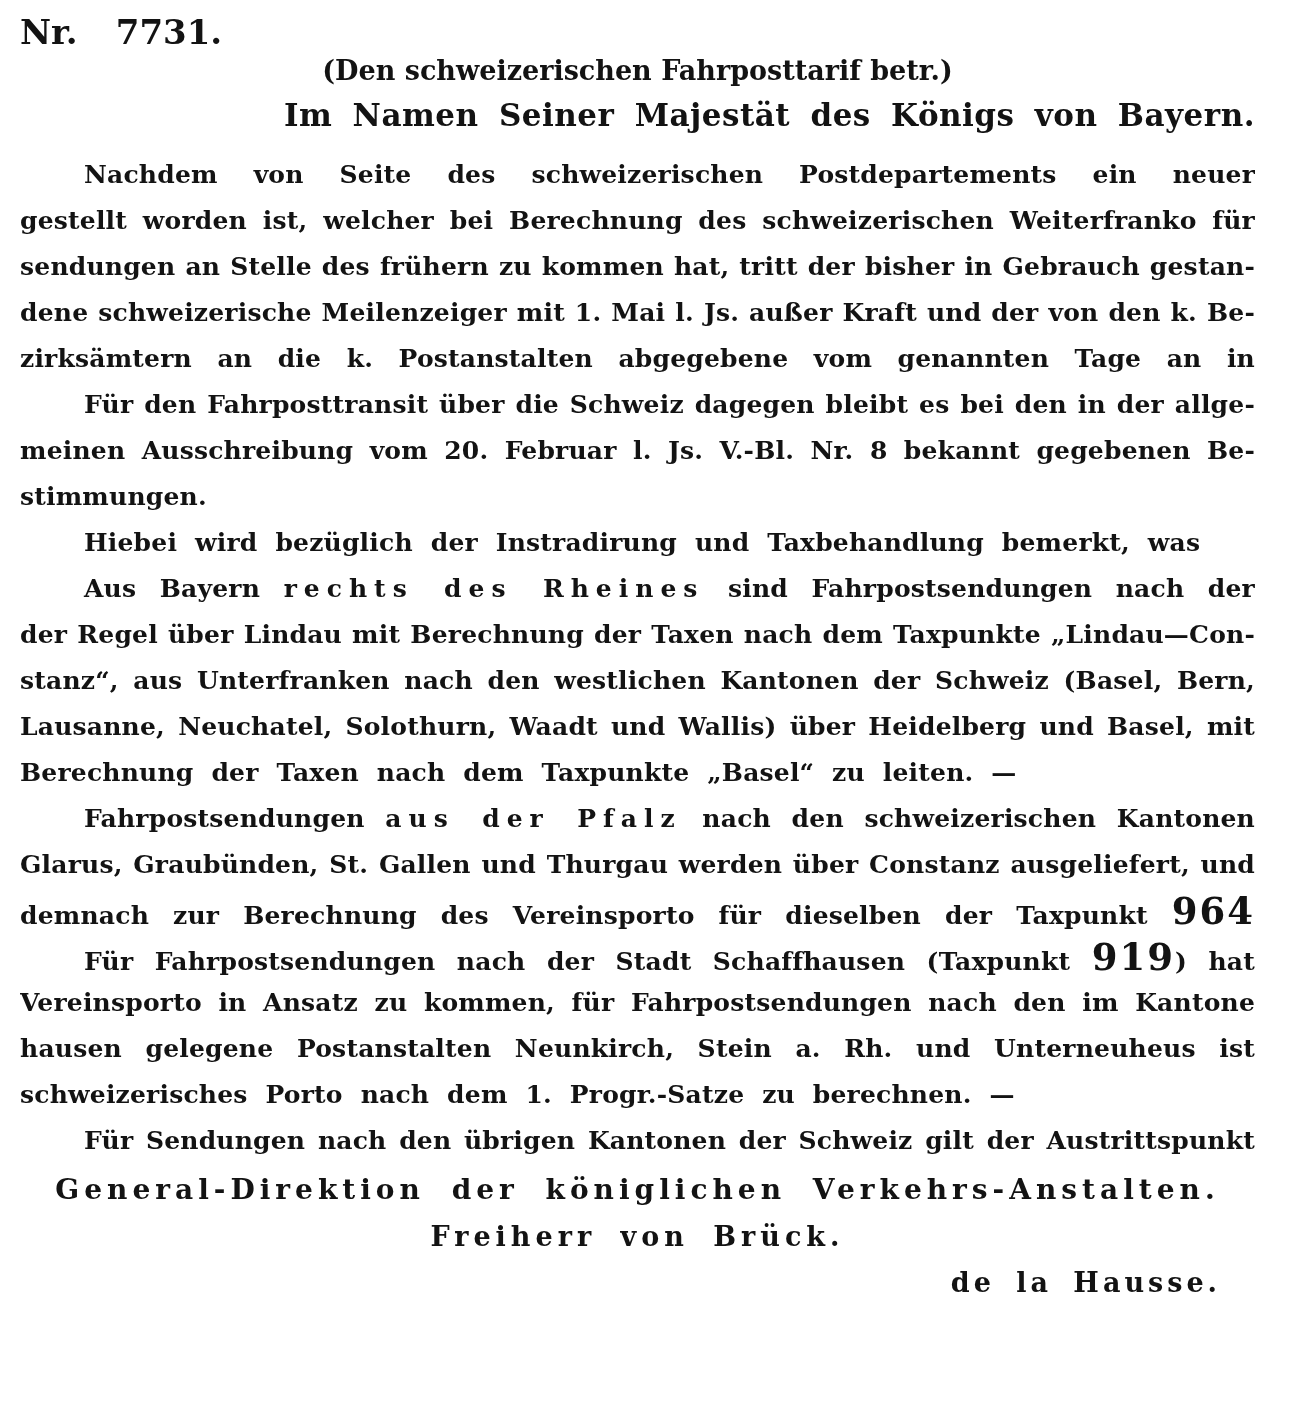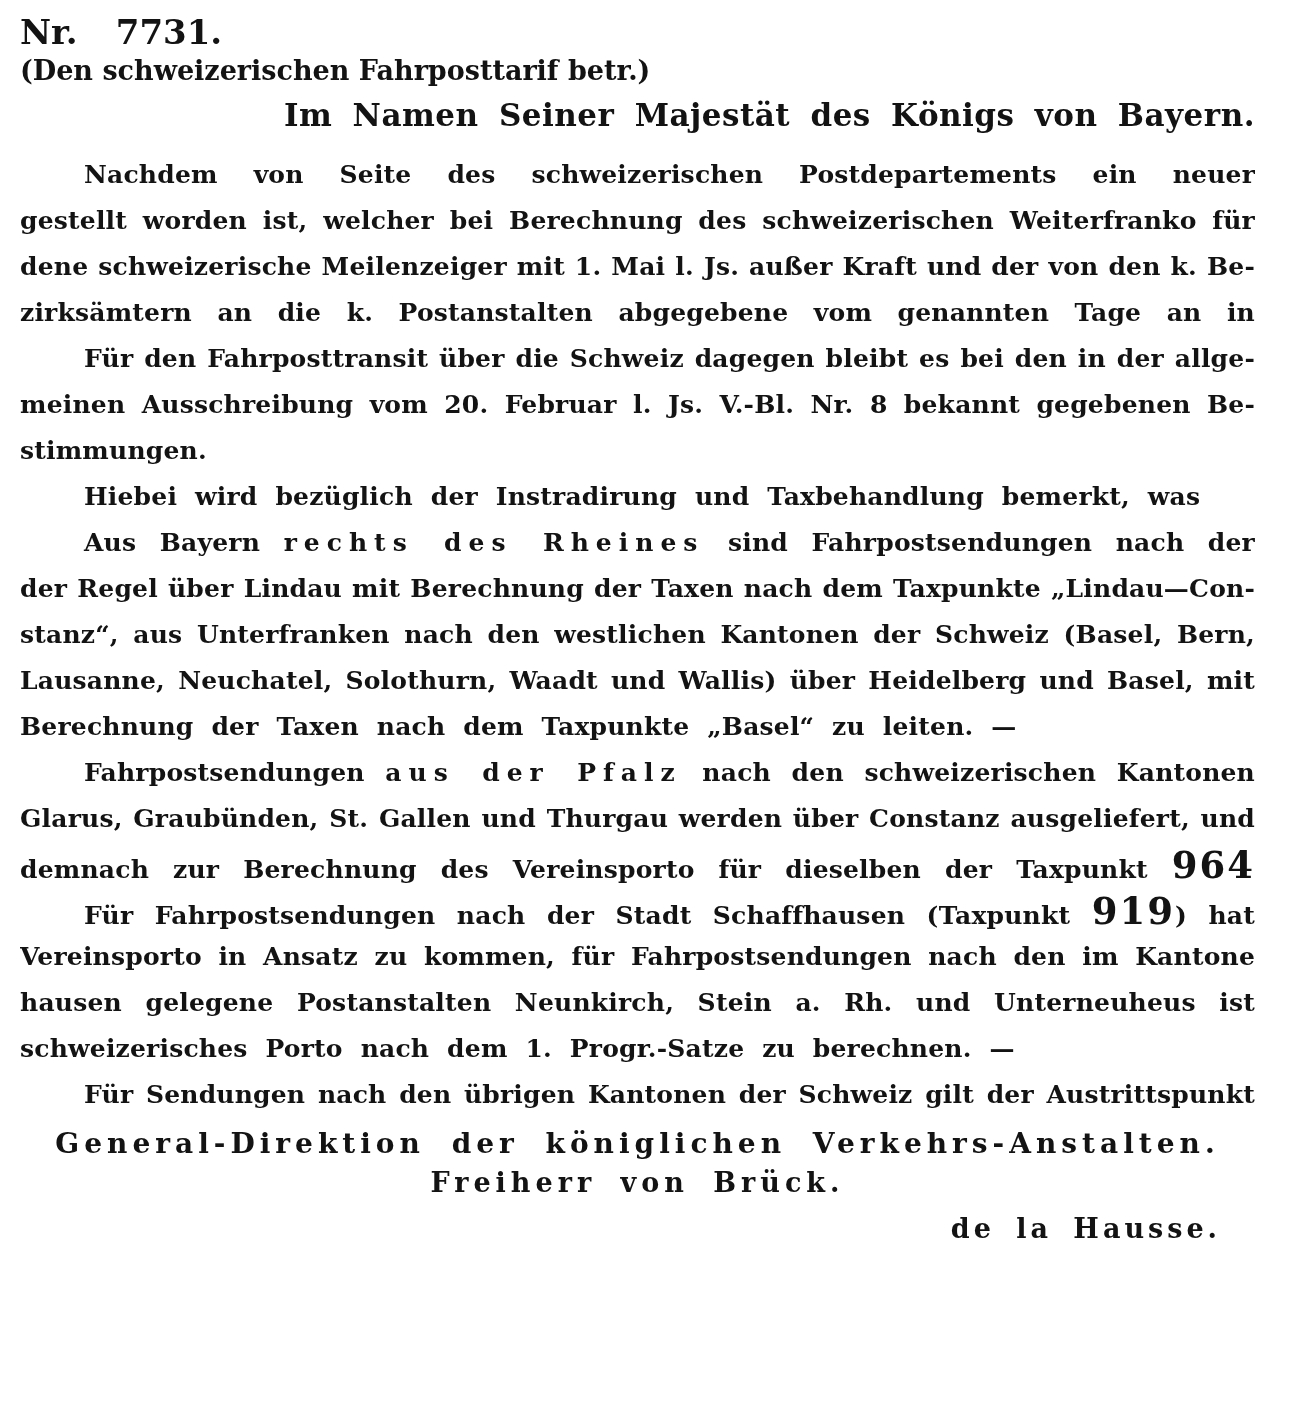--- a/index.html
+++ b/index.html
@@ -26,20 +26,21 @@
     margin-right: 59px; 
   }
   
   .docnum-row {
     padding-top: 12px;
     font-size: 34px;
     line-height: 40px;
   }
   .docnum-gap { display: inline-block; width: 38px; }
   .subject {
+    text-align: center;
     font-size: 27px;
     line-height: 34px;
     margin-top: 2px;
   }
   .title {
     text-align: right;
     font-size: 31px;
     line-height: 42px;
     word-spacing: 9px;
     letter-spacing: 0.5px;
@@ -74,21 +75,21 @@
     letter-spacing: 5px;
     word-spacing: 12px;
     margin-top: 6px;
   }
   .signer {
     text-align: center;
     font-size: 27px;
     line-height: 38px;
     letter-spacing: 5px;
     word-spacing: 10px;
-    margin-top: 0;
+    margin-top: 8px;
   }
   .countersig {
     text-align: right;
     font-size: 27px;
     line-height: 38px;
     letter-spacing: 4px;
     word-spacing: 8px;
     margin-top: 8px;
     padding-right: 34px;
   }
@@ -103,20 +104,21 @@
       <span>Nr.</span><span class="docnum-gap"></span><span>7731.</span>
     </div>
 
     <div class="subject">(Den schweizerischen Fahrposttarif betr.)</div>
 
     <div class="title">Im Namen Seiner Majestät des Königs von Bayern.</div>
 
     <div class="doc-body">
         <div class="line indent just"><span>Nachdem von Seite des schweizerischen Postdepartements ein neuer Meilenzeiger auf-</span></div>
         <div class="line just"><span>gestellt worden ist, welcher bei Berechnung des schweizerischen Weiterfranko für Fahrpost-</span></div>
+        <div class="line just"><span>sendungen an Stelle des frühern zu kommen hat, tritt der bisher in Gebrauch gestan-</span></div>
         <div class="line just"><span>dene schweizerische Meilenzeiger mit 1. Mai l. Js. außer Kraft und der von den k. Be-</span></div>
         <div class="line just"><span>zirksämtern an die k. Postanstalten abgegebene vom genannten Tage an in Wirksamkeit. —</span></div>
         <div class="line indent just"><span>Für den Fahrposttransit über die Schweiz dagegen bleibt es bei den in der allge-</span></div>
         <div class="line just"><span>meinen Ausschreibung vom 20. Februar l. Js. V.-Bl. Nr. 8 bekannt gegebenen Be-</span></div>
         <div class="line"><span>stimmungen.</span></div>
         <div class="line indent wide"><span>Hiebei wird bezüglich der Instradirung und Taxbehandlung bemerkt, was folgt:</span></div>
         <div class="line indent just"><span>Aus Bayern </span><span class="sp">rechts des Rheines</span><span> sind Fahrpostsendungen nach der Schweiz in</span></div>
         <div class="line just"><span>der Regel über Lindau mit Berechnung der Taxen nach dem Taxpunkte „Lindau—Con-</span></div>
         <div class="line just"><span>stanz“, aus Unterfranken nach den westlichen Kantonen der Schweiz (Basel, Bern, Genf,</span></div>
         <div class="line just"><span>Lausanne, Neuchatel, Solothurn, Waadt und Wallis) über Heidelberg und Basel, mit</span></div>

